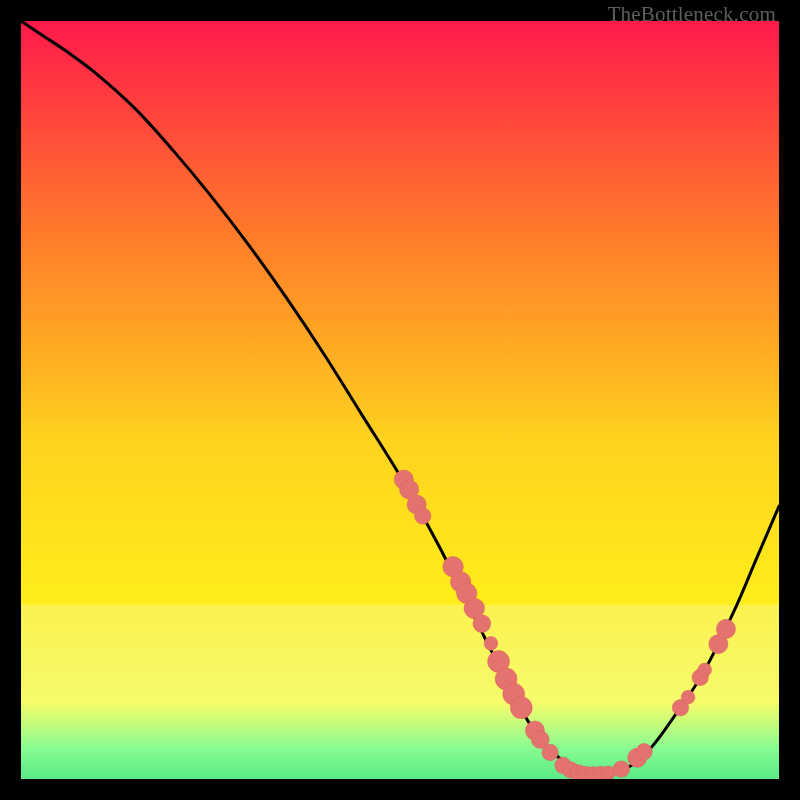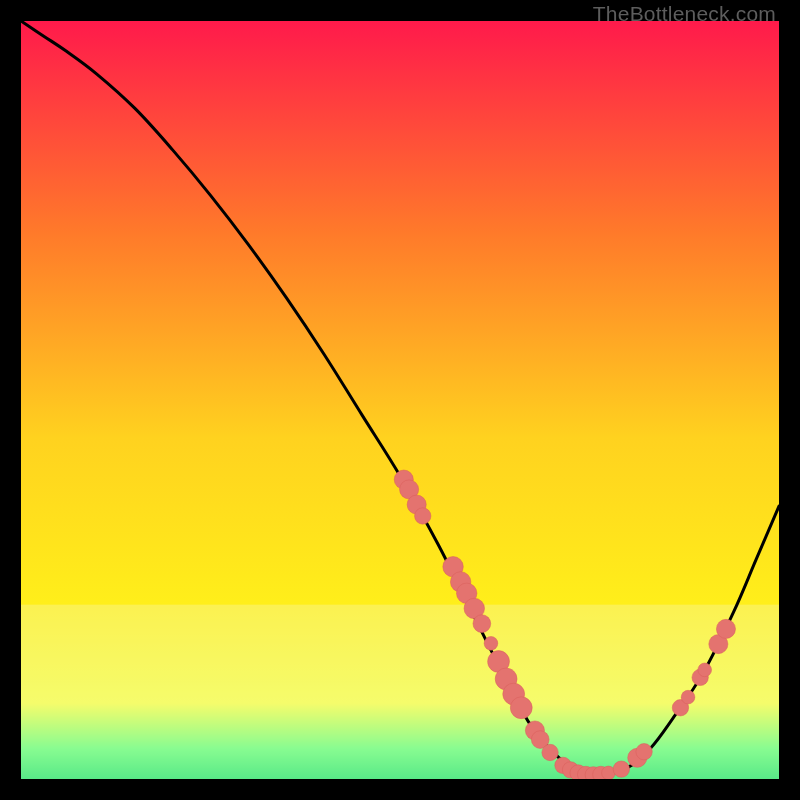--- a/index.html
+++ b/index.html
@@ -26,20 +26,21 @@
     height: 758px;
   }
   .attribution {
     position: absolute;
     top: 2px;
     right: 24px;
     color: #5d5d5d;
     font-size: 21px;
     font-weight: 500;
     letter-spacing: 0.2px;
+    font-family: Liberation Serif, serif;
   }
 </style>
 </head>
 <body>
 
 <div class="attribution">TheBottleneck.com</div>
 
 <div class="frame">
   <svg class="plot" viewBox="0 0 758 758" preserveAspectRatio="none">
     <defs>

